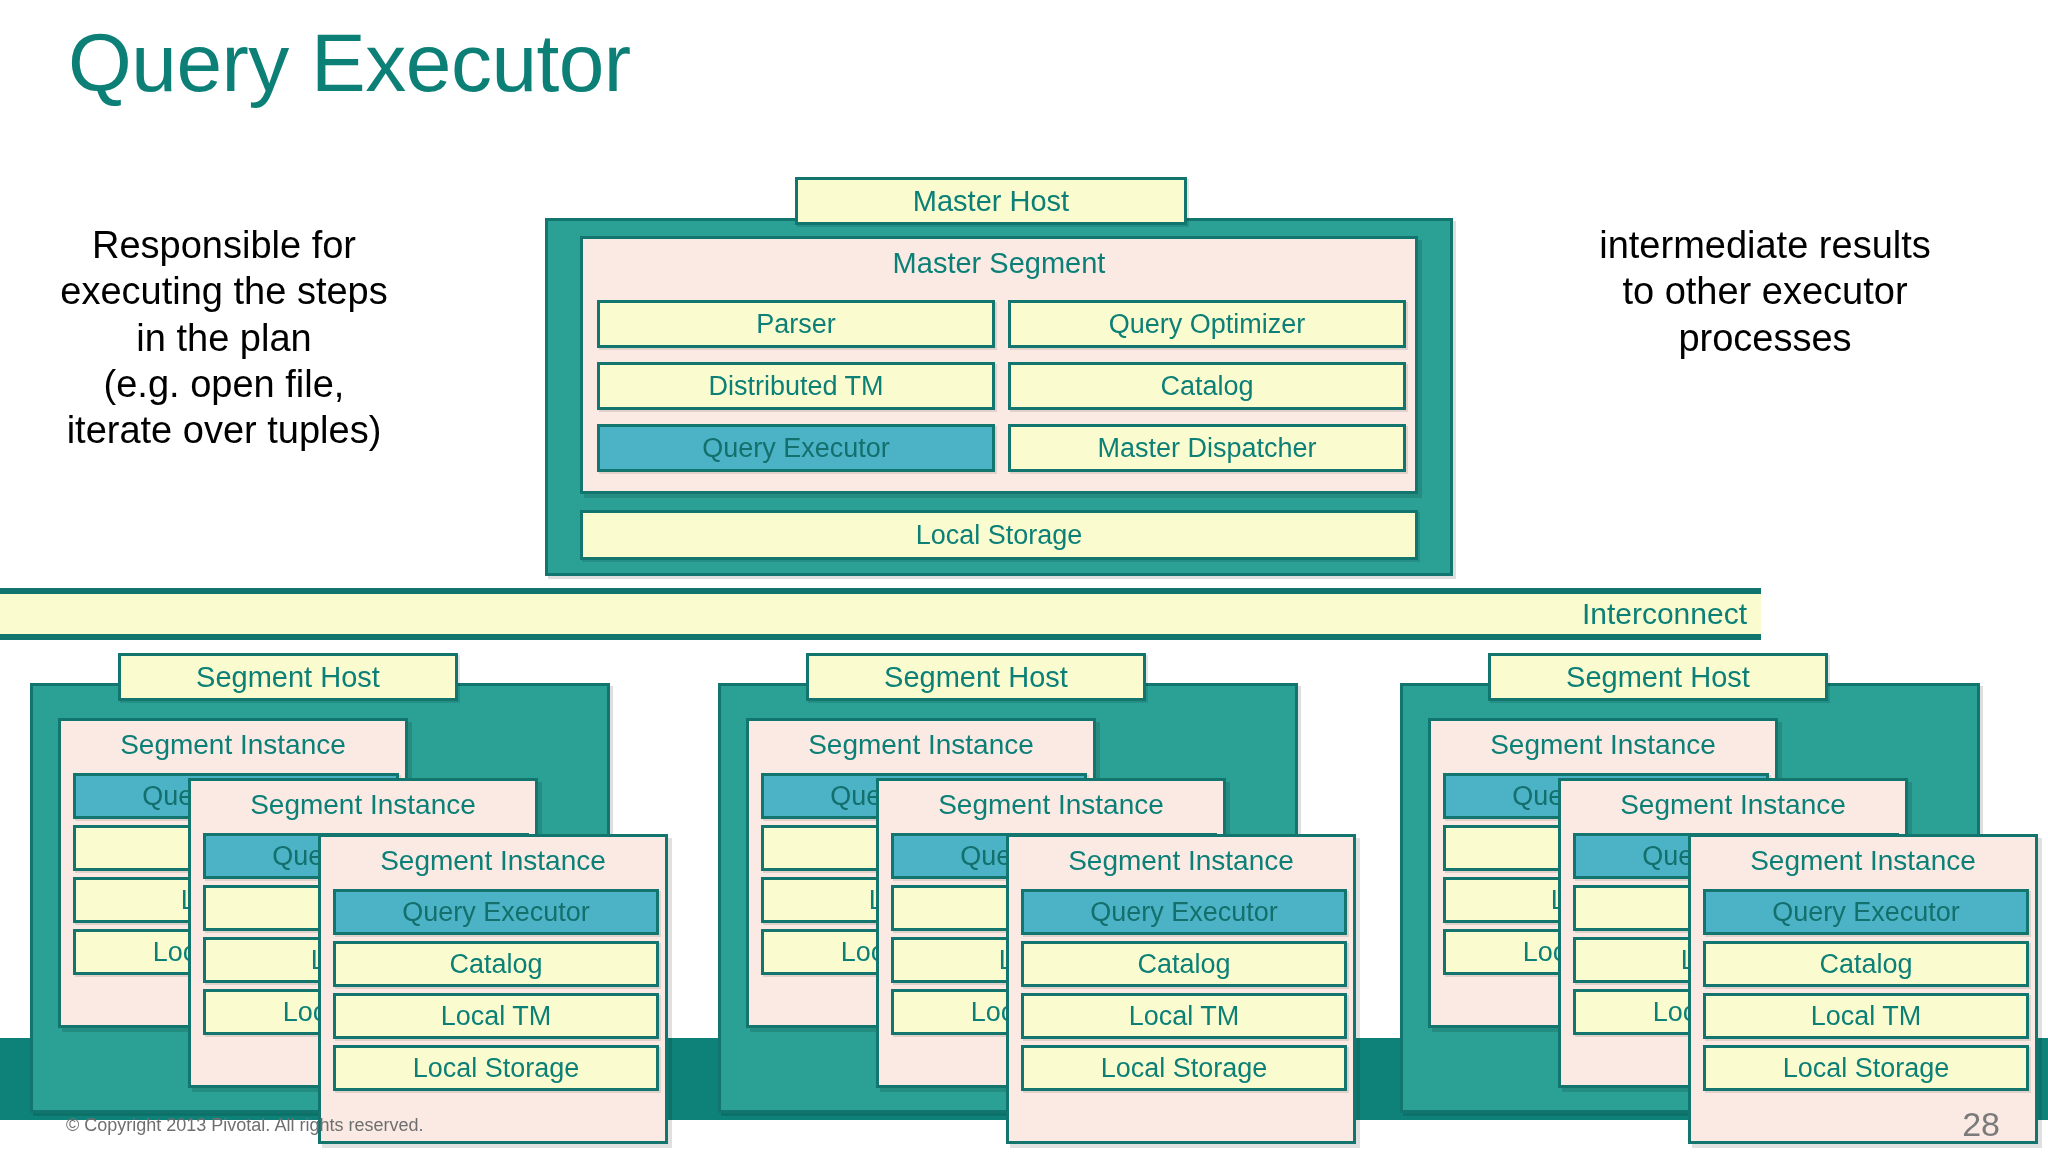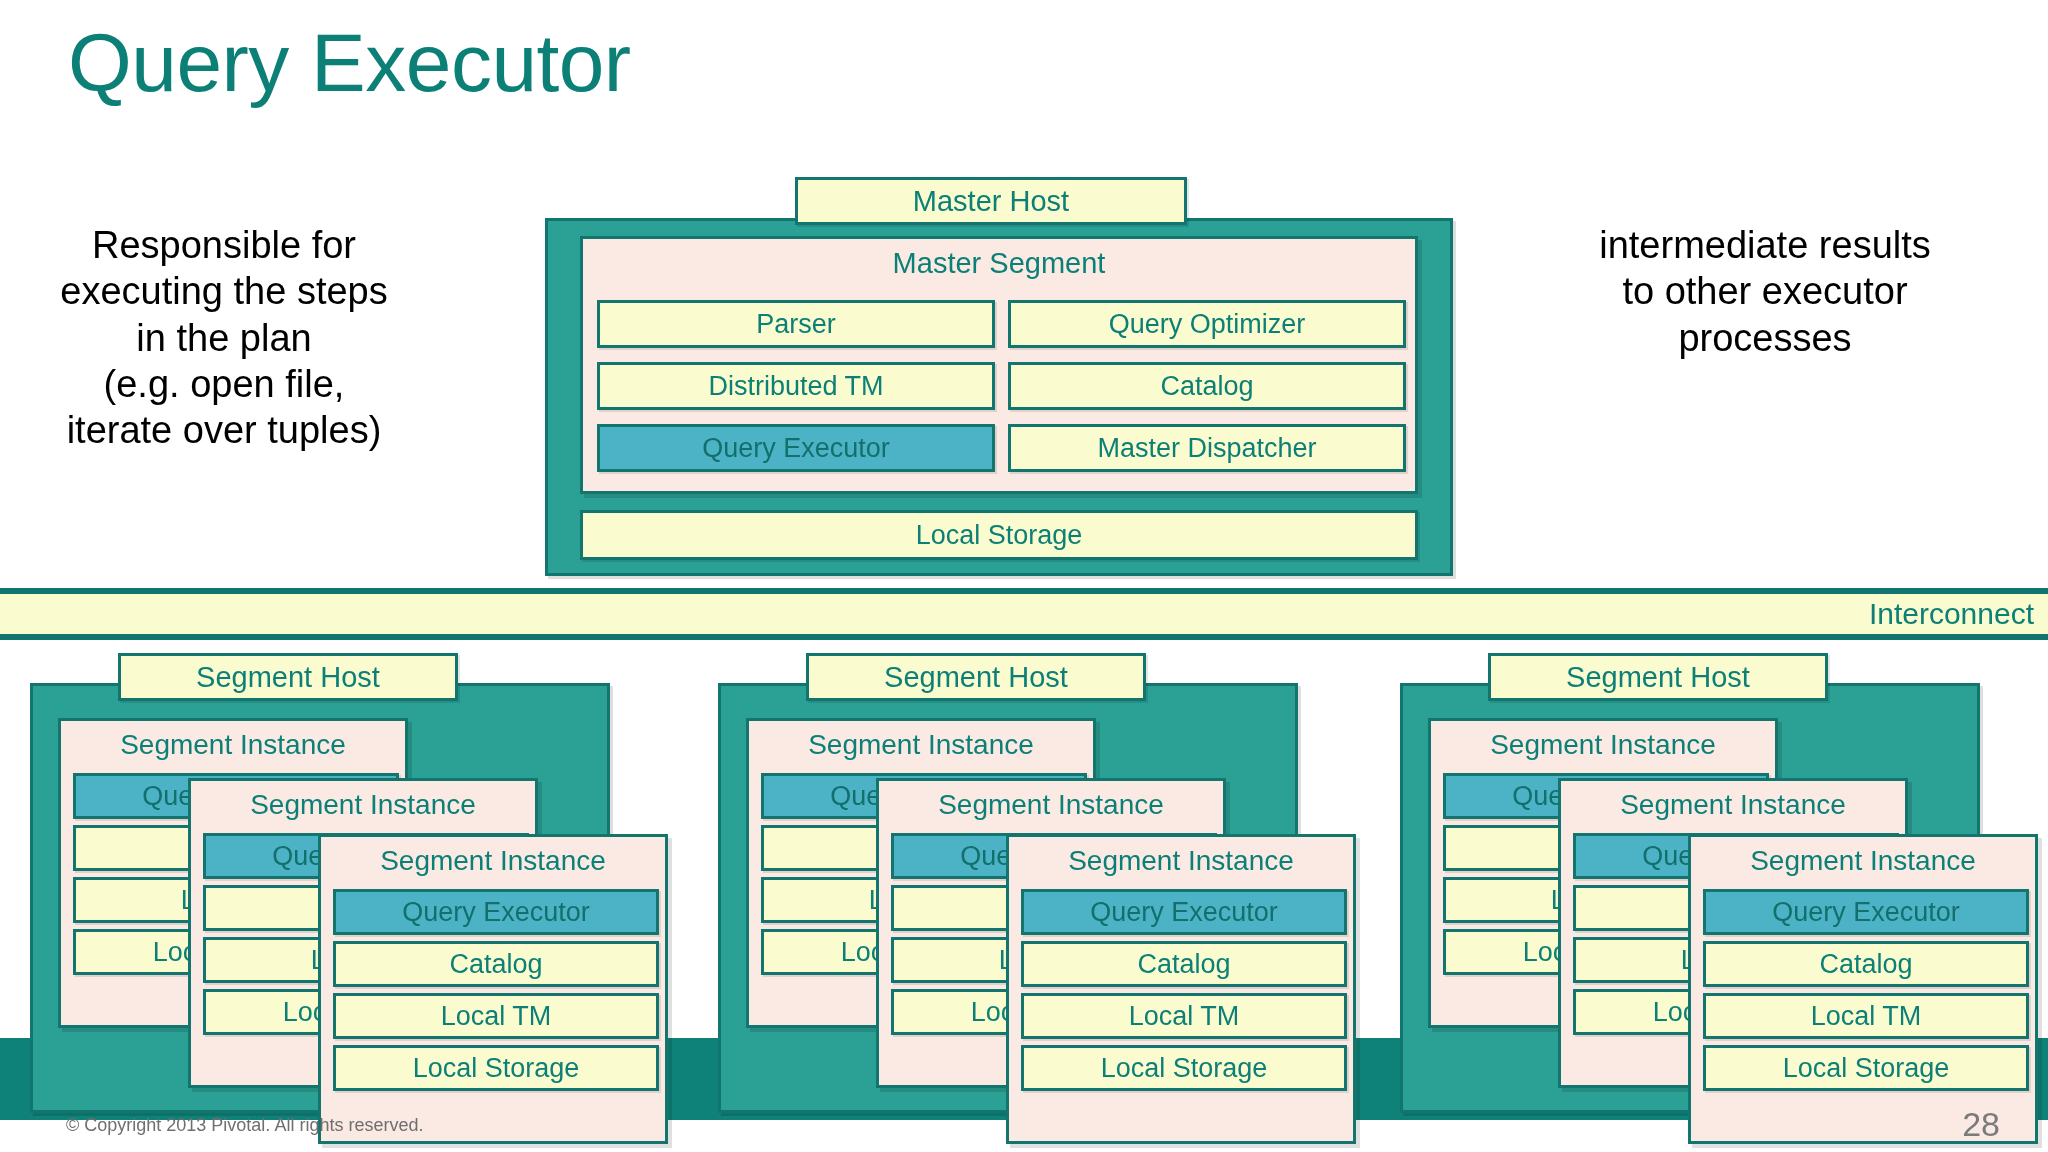--- a/index.html
+++ b/index.html
@@ -93,21 +93,21 @@
   .ms-row2 { top: 362px; height: 48px; }
   .ms-row3 { top: 424px; height: 48px; }
   #master-local-storage {
     left: 580px; top: 510px; width: 838px; height: 50px; z-index: 5;
   }
   .ms-cell { z-index: 5; }
 
   
   #interconnect-bar {
     position: absolute;
-    left: 0px; top: 588px; width: 2048px; height: 52px;
+    left: 0px; top: 588px; width: 1761px; height: 52px;
     background: #fbfbd0;
     border-top: 6px solid #12756e;
     border-bottom: 6px solid #12756e;
     box-sizing: border-box;
     z-index: 7;
   }
   #interconnect-label {
     position: absolute;
     right: 14px; top: 50%;
     transform: translateY(-50%);

